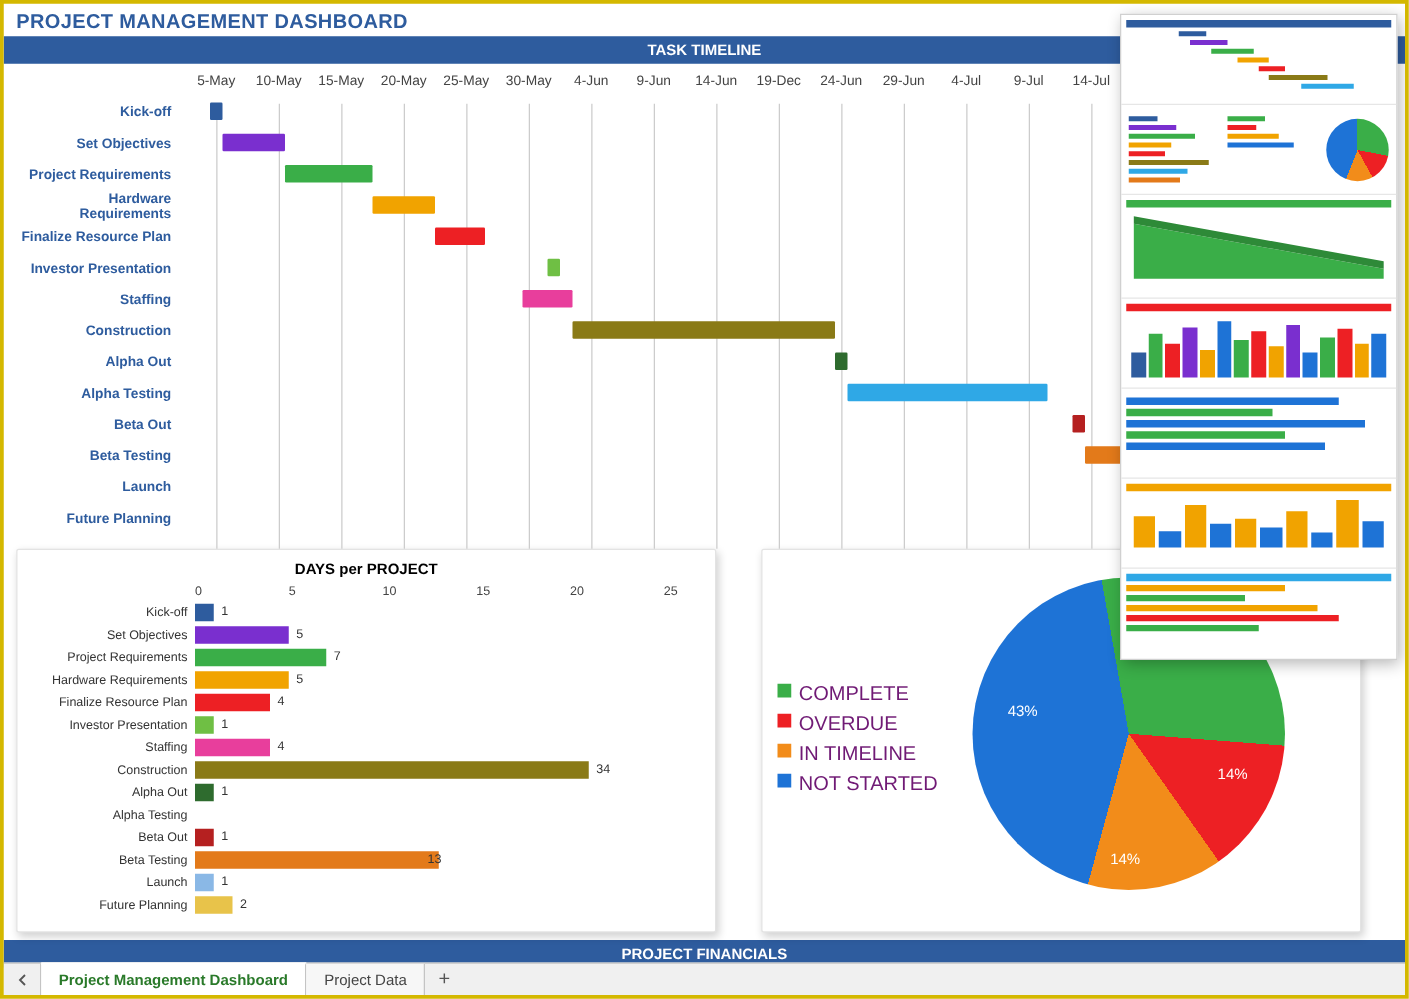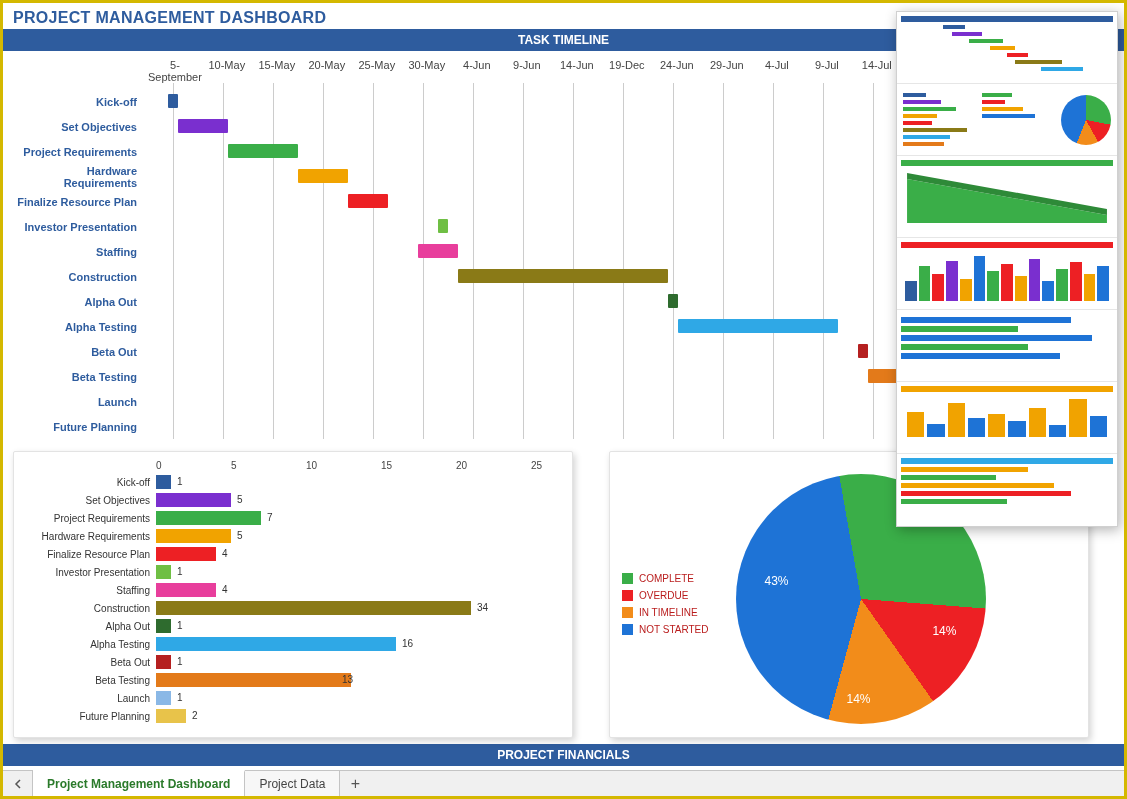--- a/index.html
+++ b/index.html
@@ -31,21 +31,21 @@
 .hbar-axis span { flex: 0 0 75px; font-size: 10px; color: #444; text-align: left; }
 .hbar-row { display: flex; align-items: center; height: 18px; }
 .hbar-label { width: 130px; text-align: right; padding-right: 6px; font-size: 10px; color: #333; }
 .hbar-track { position: relative; flex: 1; height: 14px; }
 .hbar-bar { position: absolute; left: 0; top: 0; height: 14px; }
 .hbar-val { position: absolute; font-size: 10px; color: #333; top: 0; line-height: 14px; }
 
 .status-card { width: 480px; padding-top: 8px; }
 .status-body { display: flex; align-items: center; gap: 28px; margin-top: 24px; }
 .legend { list-style: none; }
-.legend li { display: flex; align-items: center; font-size: 10px; color: #b91c1c; margin: 6px 0; }
+.legend li { display: flex; align-items: flex-start; font-size: 16px; color: #701a75; margin: 6px 0; }
 .legend-swatch { width: 11px; height: 11px; margin-right: 6px; }
 .pie-wrap { position: relative; width: 250px; height: 250px; margin-top: -10px; }
 .pie { width: 250px; height: 250px; border-radius: 50%; }
 .pie-label { position: absolute; font-size: 12px; font-weight: normal; color: #fff; }
 
 
 .thumb-strip { position: absolute; top: 8px; right: 6px; width: 222px; border: 1px solid #d0d0d0; background: #fff; box-shadow: 2px 3px 12px rgba(0,0,0,0.3); }
 .thumb { border-bottom: 1px solid #e6e6e6; padding: 4px 4px; min-height: 72px; position: relative; overflow: hidden; }
 .thumb:last-child { border-bottom: 0; }
 .thumb .mini-bar-h { height: 4px; margin: 3px 0; }
@@ -63,21 +63,21 @@
 
 <div class="header-row">
   <div class="main-title">PROJECT MANAGEMENT DASHBOARD</div>
 </div>
 
 <div class="section-bar">TASK TIMELINE</div>
 
 <div class="gantt-wrap">
   <div class="gantt">
     <div class="gantt-axis" id="gantt-axis">
-        <div class="gantt-tick">5-September</div>
+        <div class="gantt-tick">5-May</div>
         <div class="gantt-tick">10-May</div>
         <div class="gantt-tick">15-May</div>
         <div class="gantt-tick">20-May</div>
         <div class="gantt-tick">25-May</div>
         <div class="gantt-tick">30-May</div>
         <div class="gantt-tick">4-Jun</div>
         <div class="gantt-tick">9-Jun</div>
         <div class="gantt-tick">14-Jun</div>
         <div class="gantt-tick">19-Dec</div>
         <div class="gantt-tick">24-Jun</div>
@@ -187,20 +187,21 @@
           <div class="gantt-track">
             <div class="gantt-bar" style="left: 865px; width: 20px; background: rgb(232, 195, 74);"></div>
           </div>
         </div>
       </div>
   </div>
 </div>
 
 <div class="charts-row">
   <div class="card days-card">
+    <div class="chart-title">DAYS per PROJECT</div>
     <div class="hbar-axis" id="hbar-axis">
         <span>0</span>
         <span>5</span>
         <span>10</span>
         <span>15</span>
         <span>20</span>
         <span>25</span>
       </div>
     <div id="hbar-rows">
         <div class="hbar-row">
@@ -261,24 +262,20 @@
         </div>
         <div class="hbar-row">
           <div class="hbar-label">Alpha Out</div>
           <div class="hbar-track">
             <div class="hbar-bar" style="width: 15px; background: rgb(46, 107, 46);"></div>
             <div class="hbar-val" style="left: 21px;">1</div>
           </div>
         </div>
         <div class="hbar-row">
           <div class="hbar-label">Alpha Testing</div>
-          <div class="hbar-track">
-            <div class="hbar-bar" style="width: 240px; background: rgb(47, 168, 230);"></div>
-            <div class="hbar-val" style="left: 246px;">16</div>
-          </div>
         </div>
         <div class="hbar-row">
           <div class="hbar-label">Beta Out</div>
           <div class="hbar-track">
             <div class="hbar-bar" style="width: 15px; background: rgb(181, 32, 32);"></div>
             <div class="hbar-val" style="left: 21px;">1</div>
           </div>
         </div>
         <div class="hbar-row">
           <div class="hbar-label">Beta Testing</div>

